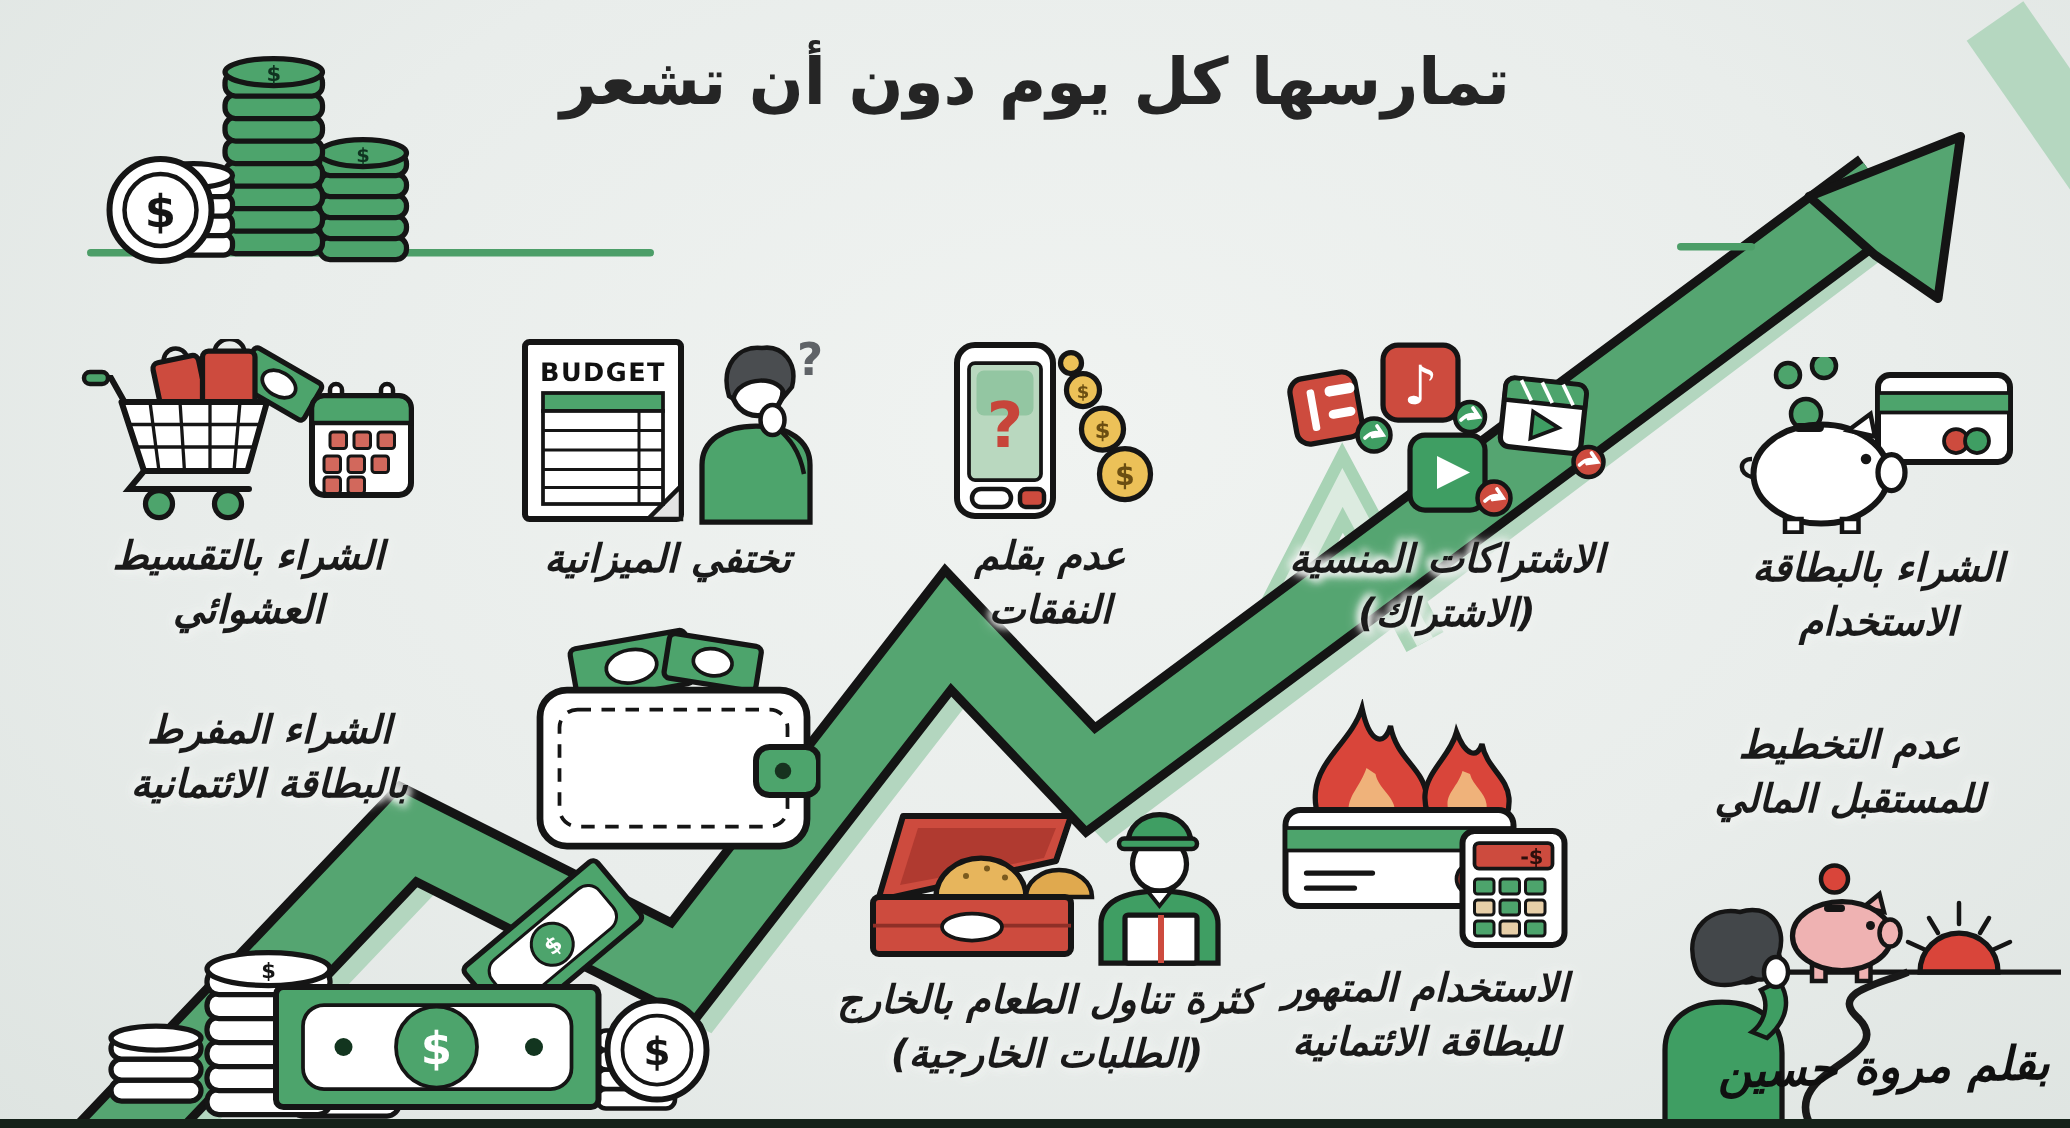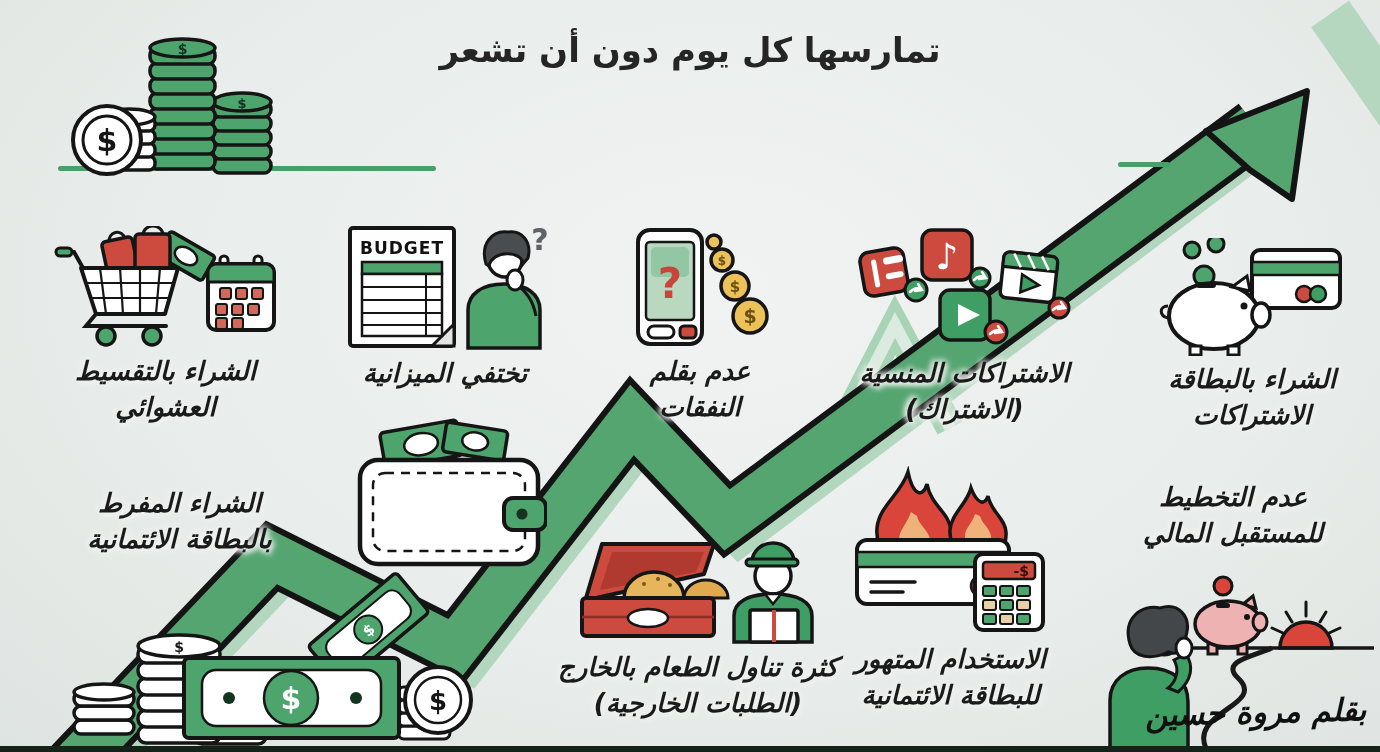--- a/index.html
+++ b/index.html
@@ -10,21 +10,21 @@
   .arrow-layer{position:absolute;left:0;top:0;z-index:1;pointer-events:none;}
   .dash{position:absolute;height:5px;background:#4c9e68;border-radius:3px;z-index:1;}
   .icon-abs{position:absolute;z-index:2;}
   .item{position:absolute;text-align:center;z-index:2;}
   .item .icon{margin:0 auto 6px auto;}
   .lbl{direction:rtl;font-weight:bold;font-size:26px;line-height:1.38;color:#1a1a1a;
     text-shadow:0 0 6px #eef1ef,0 0 10px #eef1ef,2px 2px 5px #eef1ef,-2px -2px 5px #eef1ef;font-style:italic;}
   .title-wrap{position:absolute;left:230px;top:20px;width:920px;text-align:center;z-index:3;}
   .title{direction:rtl;font-size:61px;font-weight:bold;color:#141414;line-height:1.15;
     text-shadow:2px 2px 0 #f2f5f3,-2px -2px 0 #f2f5f3,0 3px 8px rgba(0,0,0,0.12);}
-  .subtitle{direction:rtl;font-size:34px;font-weight:bold;color:#252525;margin-top:10px;}
+  .subtitle{direction:rtl;font-size:43px;font-weight:bold;color:#252525;margin-top:10px;}
   .byline{position:absolute;right:14px;top:694px;z-index:4;direction:rtl;
     font-size:31px;font-weight:bold;color:#101010;transform:rotate(-1.5deg);font-style:italic;}
   .bottombar{position:absolute;left:0;bottom:0;width:1380px;height:6px;background:#152219;z-index:6;}
 </style>
 </head>
 <body>
 
 <div class="stage">
 
   <svg class="arrow-layer" width="1380" height="752" viewBox="0 0 1380 752">
@@ -228,24 +228,24 @@
       <path d="M16,80 c-9,-2 -9,-12 0,-12" fill="none" stroke="#151515" stroke-width="3"></path>
       <ellipse cx="62" cy="78" rx="45" ry="33" fill="#ffffff" stroke="#151515" stroke-width="4"></ellipse>
       <path d="M80,49 l15,-11 l3,15 Z" fill="#ffffff" stroke="#151515" stroke-width="3"></path>
       <ellipse cx="109" cy="77" rx="9" ry="12" fill="#ffffff" stroke="#151515" stroke-width="3.5"></ellipse>
       <rect x="38" y="108" width="11" height="9" fill="#ffffff" stroke="#151515" stroke-width="3"></rect>
       <rect x="76" y="108" width="11" height="9" fill="#ffffff" stroke="#151515" stroke-width="3"></rect>
       <rect x="44" y="44" width="20" height="6" rx="3" fill="#151515"></rect>
       <circle cx="92" cy="68" r="3.5" fill="#151515"></circle>
     </svg>
     <div class="lbl">الشراء بالبطاقة</div>
-    <div class="lbl">الاشتراكات</div>
-  </div>
-
-  <div class="item" style="left:62px;top:470px;width:235px;margin-top:16px;">
+    <div class="lbl">الاستخدام</div>
+  </div>
+
+  <div class="item" style="left:62px;top:470px;width:235px;">
     <div class="lbl">الشراء المفرط</div>
     <div class="lbl">بالبطاقة الائتمانية</div>
   </div>
   <svg class="icon-abs" style="left:352px;top:416px;" width="195" height="155" viewBox="0 0 195 155">
     <g transform="rotate(-10 70 28)">
         <rect x="30" y="10" width="78" height="36" rx="4" fill="#4da46c" stroke="#151515" stroke-width="3.5"></rect>
         <ellipse cx="69" cy="28" rx="17" ry="11" fill="#fff" stroke="#151515" stroke-width="2.5"></ellipse>
       </g>
     <g transform="rotate(9 120 26)">
         <rect x="92" y="10" width="62" height="30" rx="4" fill="#4da46c" stroke="#151515" stroke-width="3.5"></rect>

